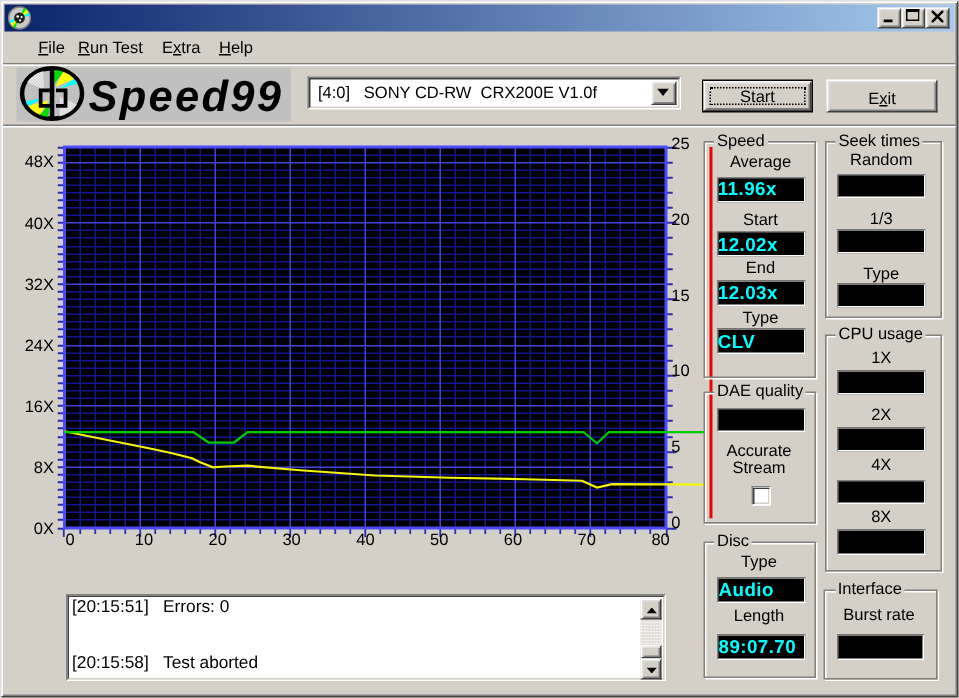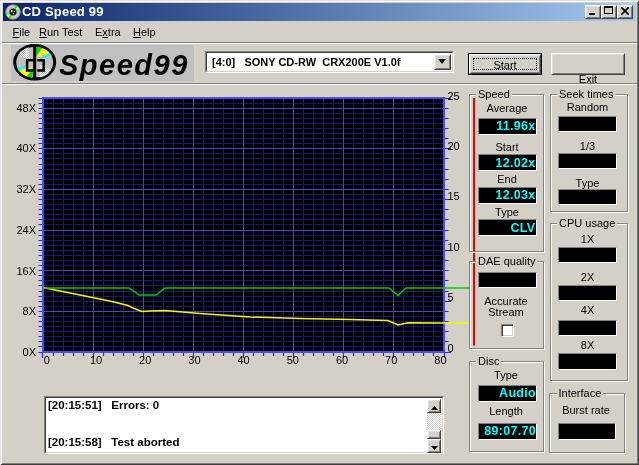--- a/index.html
+++ b/index.html
@@ -6,56 +6,55 @@
 .abs { position:absolute; }
 .win { position:absolute; inset:0; background:#d4d0c8;
   box-shadow: inset 1px 1px 0 #dfdfdf, inset -1px -1px 0 #404040, inset 2px 2px 0 #ffffff, inset -2px -2px 0 #808080; }
 .title { left:3px; top:3px; width:633px; height:18px;
   background:linear-gradient(to right,#0a246a,#a6caf0); color:#fff; }
 .title .txt { position:absolute; left:19px; top:0.5px; font-weight:bold; font-size:13px; letter-spacing:0.2px; }
 .tbtn { position:absolute; top:2px; width:16px; height:14px; background:#d4d0c8;
   border:1px solid; border-color:#ffffff #404040 #404040 #ffffff;
   box-shadow: inset 1px 1px 0 #dfdfdf, inset -1px -1px 0 #808080;
   text-align:center; line-height:12px; font-size:9px; font-weight:bold; }
-.menu { left:6px; top:21px; width:533px; height:21px;text-decoration:underline; }
+.menu { left:19px; top:21px; width:533px; height:21px;text-decoration:underline; }
 .menu span { position:absolute; top:5px; }
 .etch { height:2px; border-top:1px solid #808080; border-bottom:1px solid #ffffff; }
 .logoband { left:11px; top:45px; width:183px; height:36px; background:#c0c0c0; }
 .speedtxt { left:59px; top:49px; font-weight:bold; font-style:italic; font-size:29px; letter-spacing:1.5px; }
-.sunk2 { border:1px solid; border-color:#808080 #ffffff #ffffff #808080;font-weight:bold; }
+.sunk2 { border:1px solid; border-color:#808080 #ffffff #ffffff #808080; }
 .sunk2 > .in { position:absolute; inset:0; background:#fff; border:1px solid; border-color:#404040 #d4d0c8 #d4d0c8 #404040; }
 .btn { background:#d4d0c8; border:1px solid; border-color:#ffffff #404040 #404040 #ffffff;
   box-shadow: inset 1px 1px 0 #dfdfdf, inset -1px -1px 0 #808080;
   text-align:center; }
 .grp { border:1px solid #83817a; box-shadow: 1px 1px 0 #ffffff, inset 1px 1px 0 #ffffff; }
 .glab { background:#d4d0c8; padding:0 2px; height:12px; line-height:12px; }
 .lbl { text-align:center; height:13px; }
 .dbox { background:#000; border:1px solid; border-color:#808080 #ffffff #ffffff #808080;
-  display:flex; align-items:center; justify-content:flex-end; }
+  display:flex; align-items:center; justify-content:flex-start; }
 .val { color:#00ffff; font-weight:bold; font-size:12.5px; letter-spacing:0.3px; }
 .chk { width:13px; height:13px; background:#fff; border:1px solid; border-color:#808080 #ffffff #ffffff #808080;
   box-shadow: inset 1px 1px 0 #404040, inset -1px -1px 0 #d4d0c8; }
 u { text-decoration:underline; }
 </style></head><body>
 <div class="win"></div>
 <div class="abs title">
   <div class="abs" style="left:2px;top:1px"><svg width="16" height="16" viewBox="0 0 16 16">
 <circle cx="8" cy="8" r="7.3" fill="#c8c8c8" stroke="#808080" stroke-width="1"></circle>
 <path d="M8 8 L12.2 1.8 L14.6 5.2 Z" fill="#ffff00"></path>
 <path d="M8 8 L11 1.2 L12.6 2.2 Z" fill="#00e000"></path>
 <path d="M8 8 L14.2 4.4 L14.9 6.4 Z" fill="#00ffff"></path>
 <path d="M8 8 L3.8 14.2 L1.6 10.9 Z" fill="#ffff00"></path>
 <path d="M8 8 L5 14.8 L3.4 13.8 Z" fill="#00e000"></path>
 <path d="M8 8 L1.9 11.6 L1.2 9.6 Z" fill="#00ffff"></path>
 <circle cx="8" cy="8" r="3.6" fill="#202020"></circle>
 <circle cx="6.8" cy="7" r="0.9" fill="#ffffff"></circle>
 <circle cx="9.4" cy="7.4" r="0.7" fill="#ffffff"></circle>
 <circle cx="8.4" cy="9.6" r="0.7" fill="#ffffff"></circle>
 </svg></div>
-  <div class="txt">CD Speed 99</div>
   <div class="tbtn" style="left:582px"><svg width="8" height="9">
         <rect x="0" y="7" width="6" height="2" fill="#000"></rect>
       </svg></div>
   <div class="tbtn" style="left:597.5px"><svg width="9" height="9">
         <rect x="0.5" y="0.5" width="8" height="7" fill="none" stroke="#000"></rect>
         <rect x="0" y="0" width="9" height="2" fill="#000"></rect>
       </svg></div>
   <div class="tbtn" style="left:614px"><svg width="8" height="8" viewBox="0 0 8 8">
         <path d="M0 0 L8 8 M8 0 L0 8" stroke="#000" stroke-width="1.7"></path>
       </svg></div>
@@ -98,21 +97,21 @@
         <path d="M0 0 h8 l-4 5 z" fill="#000"></path>
       </svg>
   </div>
 </div>
 <div class="abs" style="left:468px;top:53px;width:74px;height:22px;background:#000;padding:1px">
   <div class="btn" style="width:100%;height:100%;position:relative">
     <div class="abs" style="inset:3px;border:1px dotted #000"></div>
     <div style="margin-top:3.5px">Start</div>
   </div>
 </div>
-<div class="abs btn" style="left:551px;top:53px;width:74px;height:22px;padding-top:19px">E<u>x</u>it</div>
+<div class="abs btn" style="left:551px;top:53px;width:74px;height:22px;padding-top:6px">E<u>x</u>it</div>
 <div class="abs etch" style="left:2px;top:83px;width:635px"></div>
 <svg class="abs" style="left:0;top:85px" width="639" height="380" viewBox="0 85 639 380">
 <rect x="43.0" y="98.0" width="401.0" height="254.0" fill="#000000"></rect>
 <path d="M53.5 97.5V352.5M63.5 97.5V352.5M73.5 97.5V352.5M83.5 97.5V352.5M103.5 97.5V352.5M113.5 97.5V352.5M123.5 97.5V352.5M133.5 97.5V352.5M153.5 97.5V352.5M163.5 97.5V352.5M173.5 97.5V352.5M183.5 97.5V352.5M203.5 97.5V352.5M213.5 97.5V352.5M223.5 97.5V352.5M233.5 97.5V352.5M253.5 97.5V352.5M263.5 97.5V352.5M273.5 97.5V352.5M283.5 97.5V352.5M303.5 97.5V352.5M313.5 97.5V352.5M323.5 97.5V352.5M333.5 97.5V352.5M353.5 97.5V352.5M363.5 97.5V352.5M373.5 97.5V352.5M383.5 97.5V352.5M403.5 97.5V352.5M413.5 97.5V352.5M423.5 97.5V352.5M433.5 97.5V352.5M43.0 346.5H444.0M43.0 341.5H444.0M43.0 336.5H444.0M43.0 331.5H444.0M43.0 326.5H444.0M43.0 321.5H444.0M43.0 316.5H444.0M43.0 306.5H444.0M43.0 301.5H444.0M43.0 296.5H444.0M43.0 291.5H444.0M43.0 285.5H444.0M43.0 280.5H444.0M43.0 275.5H444.0M43.0 265.5H444.0M43.0 260.5H444.0M43.0 255.5H444.0M43.0 250.5H444.0M43.0 245.5H444.0M43.0 240.5H444.0M43.0 235.5H444.0M43.0 224.5H444.0M43.0 219.5H444.0M43.0 214.5H444.0M43.0 209.5H444.0M43.0 204.5H444.0M43.0 199.5H444.0M43.0 194.5H444.0M43.0 184.5H444.0M43.0 179.5H444.0M43.0 174.5H444.0M43.0 169.5H444.0M43.0 164.5H444.0M43.0 158.5H444.0M43.0 153.5H444.0M43.0 143.5H444.0M43.0 138.5H444.0M43.0 133.5H444.0M43.0 128.5H444.0M43.0 123.5H444.0M43.0 118.5H444.0M43.0 113.5H444.0M43.0 103.5H444.0" stroke="#15158f" stroke-width="1" fill="none"></path>
 <path d="M93.5 97.5V352.5M143.5 97.5V352.5M193.5 97.5V352.5M243.5 97.5V352.5M293.5 97.5V352.5M343.5 97.5V352.5M393.5 97.5V352.5M43.0 311.5H444.0M43.0 270.5H444.0M43.0 230.5H444.0M43.0 189.5H444.0M43.0 148.5H444.0M43.0 108.5H444.0" stroke="#4444dd" stroke-width="1" fill="none"></path>
 <path d="M38.5 352.5H43.0M38.5 346.5H43.0M38.5 341.5H43.0M38.5 336.5H43.0M38.5 331.5H43.0M38.5 326.5H43.0M38.5 321.5H43.0M38.5 316.5H43.0M38.5 311.5H43.0M38.5 306.5H43.0M38.5 301.5H43.0M38.5 296.5H43.0M38.5 291.5H43.0M38.5 285.5H43.0M38.5 280.5H43.0M38.5 275.5H43.0M38.5 270.5H43.0M38.5 265.5H43.0M38.5 260.5H43.0M38.5 255.5H43.0M38.5 250.5H43.0M38.5 245.5H43.0M38.5 240.5H43.0M38.5 235.5H43.0M38.5 230.5H43.0M38.5 224.5H43.0M38.5 219.5H43.0M38.5 214.5H43.0M38.5 209.5H43.0M38.5 204.5H43.0M38.5 199.5H43.0M38.5 194.5H43.0M38.5 189.5H43.0M38.5 184.5H43.0M38.5 179.5H43.0M38.5 174.5H43.0M38.5 169.5H43.0M38.5 164.5H43.0M38.5 158.5H43.0M38.5 153.5H43.0M38.5 148.5H43.0M38.5 143.5H43.0M38.5 138.5H43.0M38.5 133.5H43.0M38.5 128.5H43.0M38.5 123.5H43.0M38.5 118.5H43.0M38.5 113.5H43.0M38.5 108.5H43.0M38.5 103.5H43.0M38.5 98.5H43.0M444.0 352.5h7M444.0 341.5h4.5M444.0 331.5h4.5M444.0 321.5h4.5M444.0 311.5h4.5M444.0 301.5h7M444.0 291.5h4.5M444.0 280.5h4.5M444.0 270.5h4.5M444.0 260.5h4.5M444.0 250.5h7M444.0 240.5h4.5M444.0 230.5h4.5M444.0 219.5h4.5M444.0 209.5h4.5M444.0 199.5h7M444.0 189.5h4.5M444.0 179.5h4.5M444.0 169.5h4.5M444.0 158.5h4.5M444.0 148.5h7M444.0 138.5h4.5M444.0 128.5h4.5M444.0 118.5h4.5M444.0 108.5h4.5M444.0 98.5h7M42.5 352.0v6M53.5 352.0v4M63.5 352.0v4M73.5 352.0v4M83.5 352.0v4M93.5 352.0v6M103.5 352.0v4M113.5 352.0v4M123.5 352.0v4M133.5 352.0v4M143.5 352.0v6M153.5 352.0v4M163.5 352.0v4M173.5 352.0v4M183.5 352.0v4M193.5 352.0v6M203.5 352.0v4M213.5 352.0v4M223.5 352.0v4M233.5 352.0v4M243.5 352.0v6M253.5 352.0v4M263.5 352.0v4M273.5 352.0v4M283.5 352.0v4M293.5 352.0v6M303.5 352.0v4M313.5 352.0v4M323.5 352.0v4M333.5 352.0v4M343.5 352.0v6M353.5 352.0v4M363.5 352.0v4M373.5 352.0v4M383.5 352.0v4M393.5 352.0v6M403.5 352.0v4M413.5 352.0v4M423.5 352.0v4M433.5 352.0v4M444.5 352.0v6" stroke="#2c2cae" stroke-width="1.2" fill="none"></path>
 <rect x="43.0" y="98.0" width="401.0" height="254.0" fill="none" stroke="#4a4aff" stroke-width="2"></rect>
 <path d="M43 287.5 L60 291 L80 295 L100 299 L114 302 L128 305.5 L133 308 L142 311.5 L150 311 L165 310.5 L200 313.5 L250 317 L300 318.5 L350 319.5 L388 320.5 L398 325 L408 322.7 L444 322.9 L470 323" stroke="#f5f500" stroke-width="1.5" fill="none"></path>
 <path d="M43 288 L129 288 L139 295 L156 295 L165 288 L389 288 L398 295.5 L406 288 L470 288" stroke="#00cc00" stroke-width="1.5" fill="none"></path>
 <rect x="473" y="98" width="2" height="247.5" fill="#ee0000"></rect>

